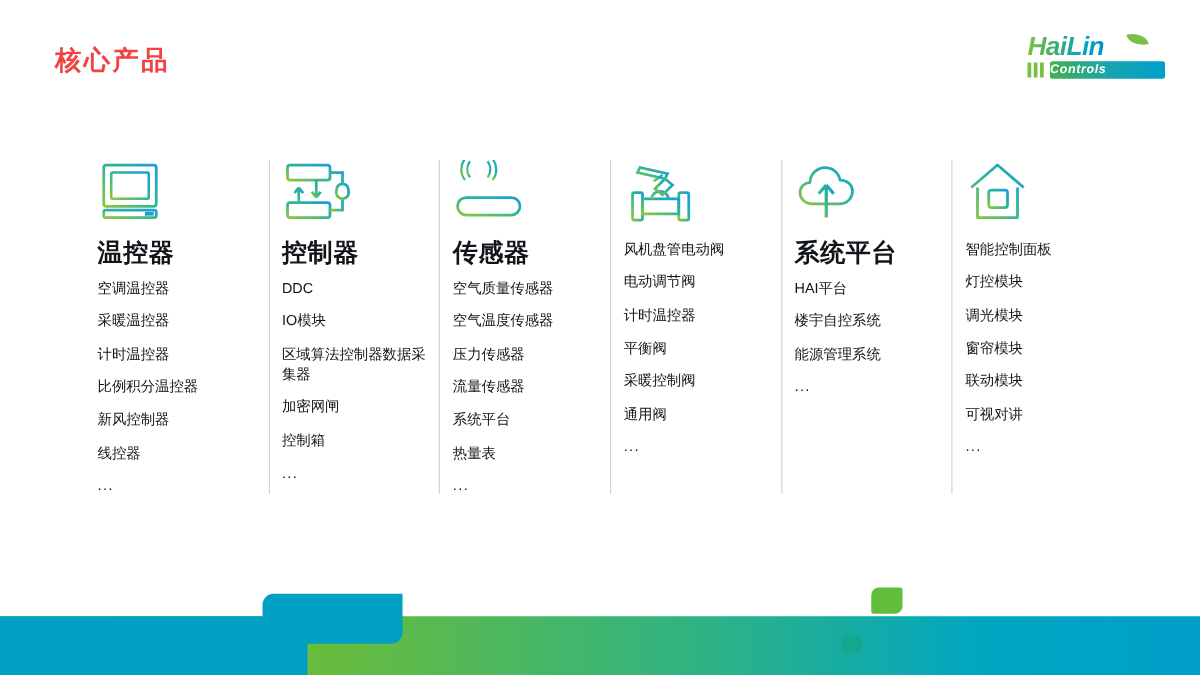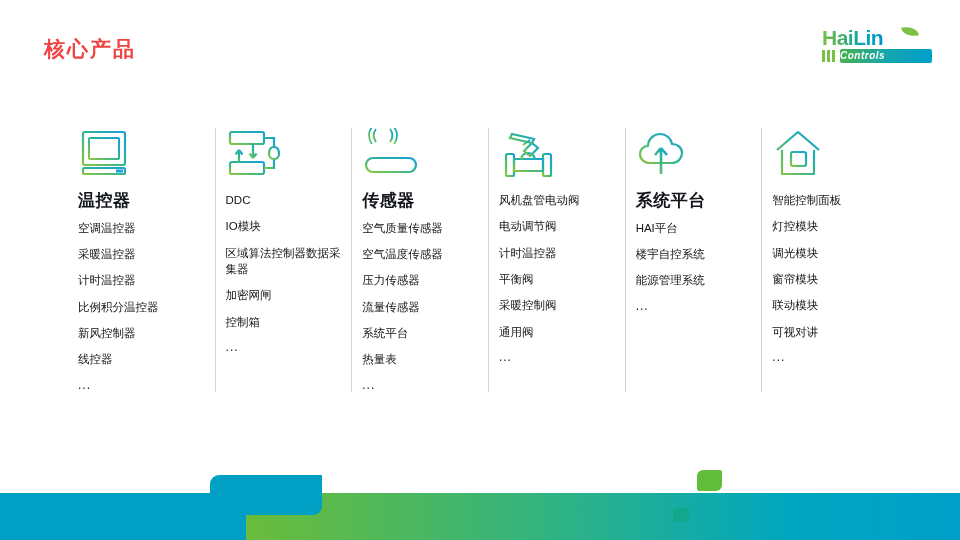--- a/index.html
+++ b/index.html
@@ -34,20 +34,21 @@
     right: 28px;
     top: 27px;
     width: 118px;
     height: 42px;
   }
   .logo-word {
     position: absolute;
     left: 8px;
     top: 0px;
     font-size: 21px;
+    font-style: italic;
     font-weight: bold;
     letter-spacing: -0.5px;
     line-height: 1;
     background: linear-gradient(90deg, #7ac143 0%, #3fae6e 35%, #00a4c8 75%, #0093c4 100%);
     -webkit-background-clip: text;
     background-clip: text;
     color: transparent;
     -webkit-text-fill-color: transparent;
   }
   .logo-leaf {
@@ -110,21 +111,21 @@
   .col + .col {
     border-left: 1px solid #d2d5d8;
     padding-left: 10px;
   }
   .col-icon {
     height: 58px;
     margin-bottom: 6px;
   }
   .col-icon svg { display: block; }
   .col-title {
-    font-size: 17px;
+    font-size: 20px;
     font-weight: bold;
     color: #111418;
     margin: 0 0 9px 0;
     line-height: 1.1;
     letter-spacing: 0.5px;
   }
   .col-item {
     font-size: 11.5px;
     color: #111418;
     line-height: 1.42;
@@ -246,20 +247,21 @@
         <line x1="20" y1="10" x2="26" y2="10" stroke="url(#g2)" stroke-width="2"></line>
         <line x1="10" y1="40" x2="16" y2="40" stroke="url(#g2)" stroke-width="2"></line>
         <line x1="20" y1="40" x2="26" y2="40" stroke="url(#g2)" stroke-width="2"></line>
         <path d="M13 34 L13 22 M13 22 l-3.5 4.5 M13 22 l3.5 4.5" fill="none" stroke="url(#g2)" stroke-width="2.2"></path>
         <path d="M27 16 L27 30 M27 30 l-3.5 -4.5 M27 30 l3.5 -4.5" fill="none" stroke="url(#g2)" stroke-width="2.2"></path>
         <path d="M38 10 L48 10 L48 20" fill="none" stroke="url(#g2)" stroke-width="2.2"></path>
         <path d="M38 40 L48 40 L48 32" fill="none" stroke="url(#g2)" stroke-width="2.2"></path>
         <path d="M48 19 c5 0 5 5 5 7 c0 3 -2.5 5 -5 5 c-2.5 0 -5 -2 -5 -5 c0 -2 0 -7 5 -7 z" fill="none" stroke="url(#g2)" stroke-width="2.2"></path>
       </svg>
     </div>
+    <div class="col-title">控制器</div>
     <div class="col-item">DDC</div>
     <div class="col-item">IO模块</div>
     <div class="col-item">区域算法控制器数据采集器</div>
     <div class="col-item">加密网闸</div>
     <div class="col-item">控制箱</div>
     <div class="col-ellipsis">...</div>
   </div>
 
   <div class="col">
     <div class="col-icon">

